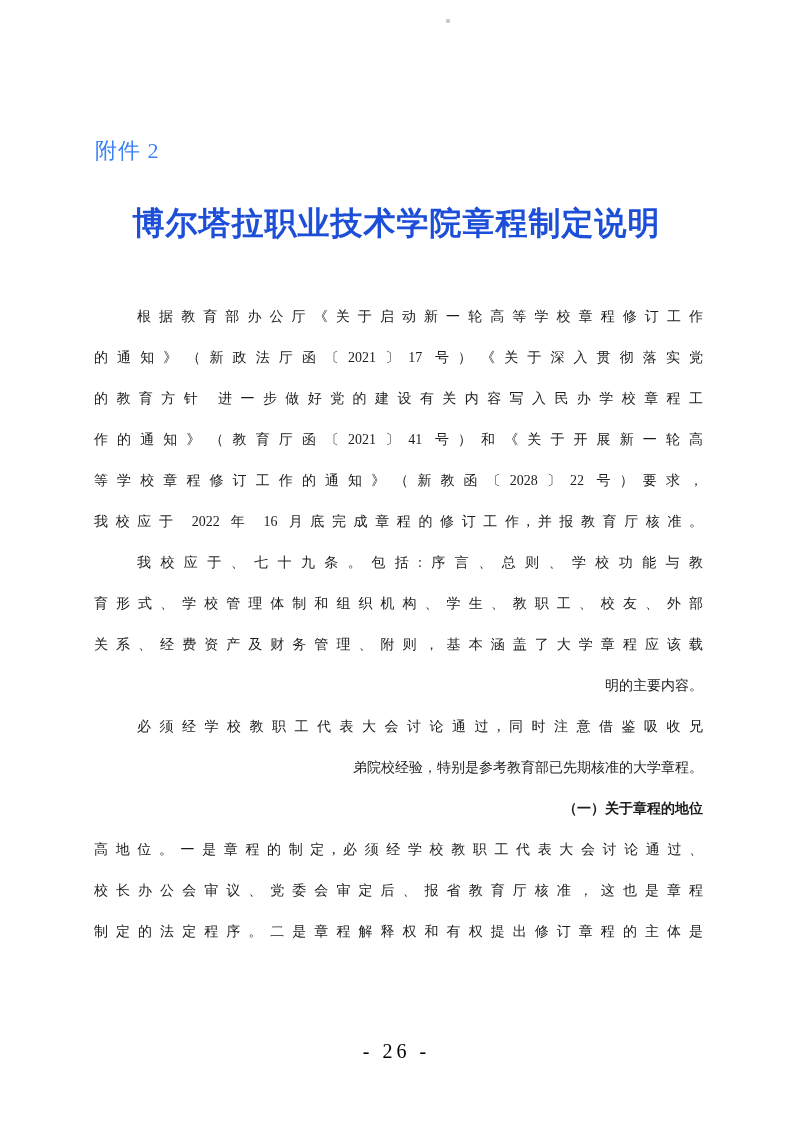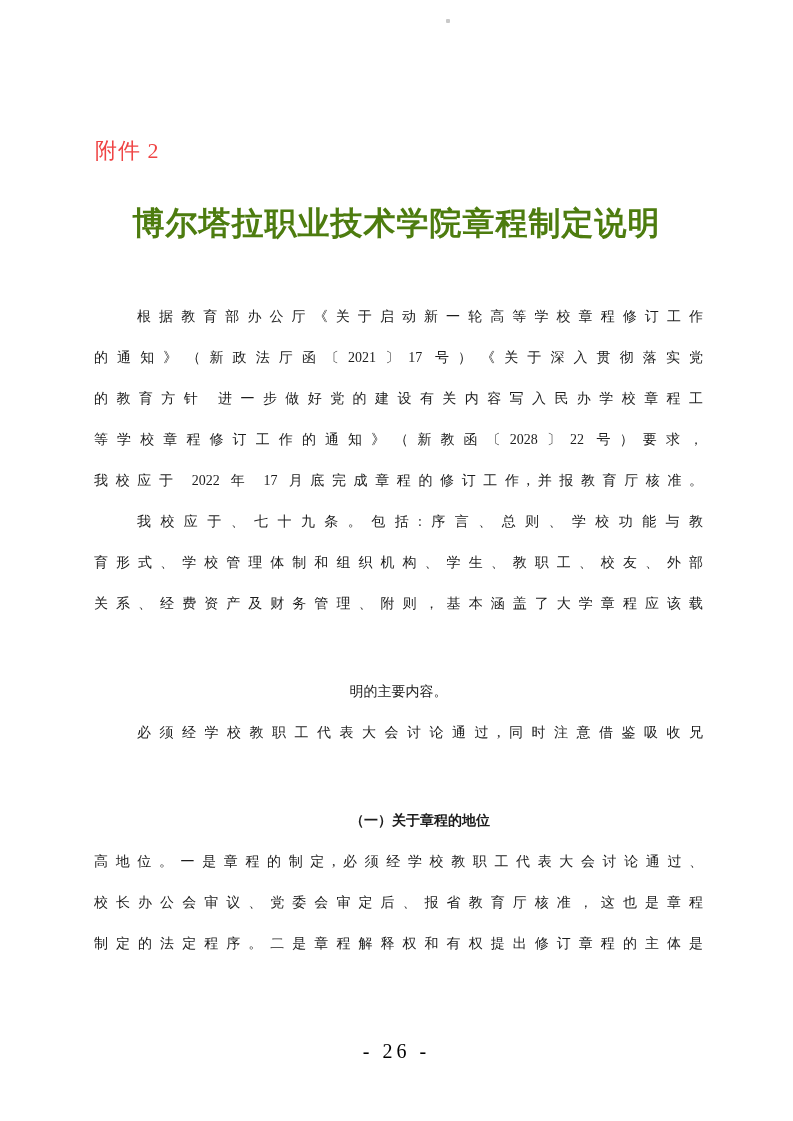--- a/index.html
+++ b/index.html
@@ -20,49 +20,49 @@
     left: 446px; top: 19px;
     width: 4px; height: 4px;
     background: #c9c9c9;
     border-radius: 1px;
   }
   .attachment-label {
     position: absolute;
     left: 95px; top: 136px;
     font-size: 22px;
     letter-spacing: 1px;
-    color: #ef4444;
+    color: #3b82f6;
   }
   .doc-title {
     position: absolute;
     left: 0; top: 202px;
     width: 100%;
     text-align: center;
     font-size: 32px;
     font-weight: 700;
     letter-spacing: 1px;
-    color: #4d7c0f;
+    color: #1d4ed8;
   }
   .doc-body {
     position: absolute;
     left: 94px; top: 296px;
     width: 609px;
   }
   .text-line {
     height: 41px;
     line-height: 41px;
     font-size: 14px;
     white-space: normal;
     color: #1c1c1c;
   }
   .text-line.justify {
     text-align: justify;
     text-align-last: justify;
   }
-  .text-line.left { text-align: center; margin-top: 47px; }
+  .text-line.left { text-align: right; }
   .text-line.indent { text-indent: 43px; }
   .text-line.bold { font-weight: 600; }
   .page-number {
     position: absolute;
     left: 0; top: 1040px;
     width: 100%;
     text-align: center;
     font-size: 20px;
     letter-spacing: 4px;
     color: #000000;
@@ -76,27 +76,29 @@
 
   <div class="attachment-label">附件 2</div>
 
   <h1 class="doc-title">博尔塔拉职业技术学院章程制定说明</h1>
 
   <div class="doc-body">
 
   <div class="text-line justify indent">根据教育部办公厅《关于启动新一轮高等学校章程修订工作</div>
       <div class="text-line justify">的通知》（新政法厅函〔2021〕17 号）《关于深入贯彻落实党</div>
       <div class="text-line justify">的教育方针 进一步做好党的建设有关内容写入民办学校章程工</div>
+      <div class="text-line justify">作的通知》（教育厅函〔2021〕41 号）和《关于开展新一轮高</div>
       <div class="text-line justify">等学校章程修订工作的通知》（新教函〔2028〕22 号）要求，</div>
-      <div class="text-line justify">我校应于 2022 年 17 月底完成章程的修订工作,并报教育厅核准。</div>
+      <div class="text-line justify">我校应于 2022 年 16 月底完成章程的修订工作,并报教育厅核准。</div>
       <div class="text-line justify indent">我校应于、七十九条。包括:序言、总则、学校功能与教</div>
       <div class="text-line justify">育形式、学校管理体制和组织机构、学生、教职工、校友、外部</div>
       <div class="text-line justify">关系、经费资产及财务管理、附则，基本涵盖了大学章程应该载</div>
       <div class="text-line left">明的主要内容。</div>
       <div class="text-line justify indent">必须经学校教职工代表大会讨论通过,同时注意借鉴吸收兄</div>
+      <div class="text-line left">弟院校经验，特别是参考教育部已先期核准的大学章程。</div>
       <div class="text-line left indent bold">（一）关于章程的地位</div>
       <div class="text-line justify">高地位。一是章程的制定,必须经学校教职工代表大会讨论通过、</div>
       <div class="text-line justify">校长办公会审议、党委会审定后、报省教育厅核准，这也是章程</div>
       <div class="text-line justify">制定的法定程序。二是章程解释权和有权提出修订章程的主体是</div>
     </div>
 
   <div class="page-number">- 26 -</div>
 </div>
 
 </body></html>

